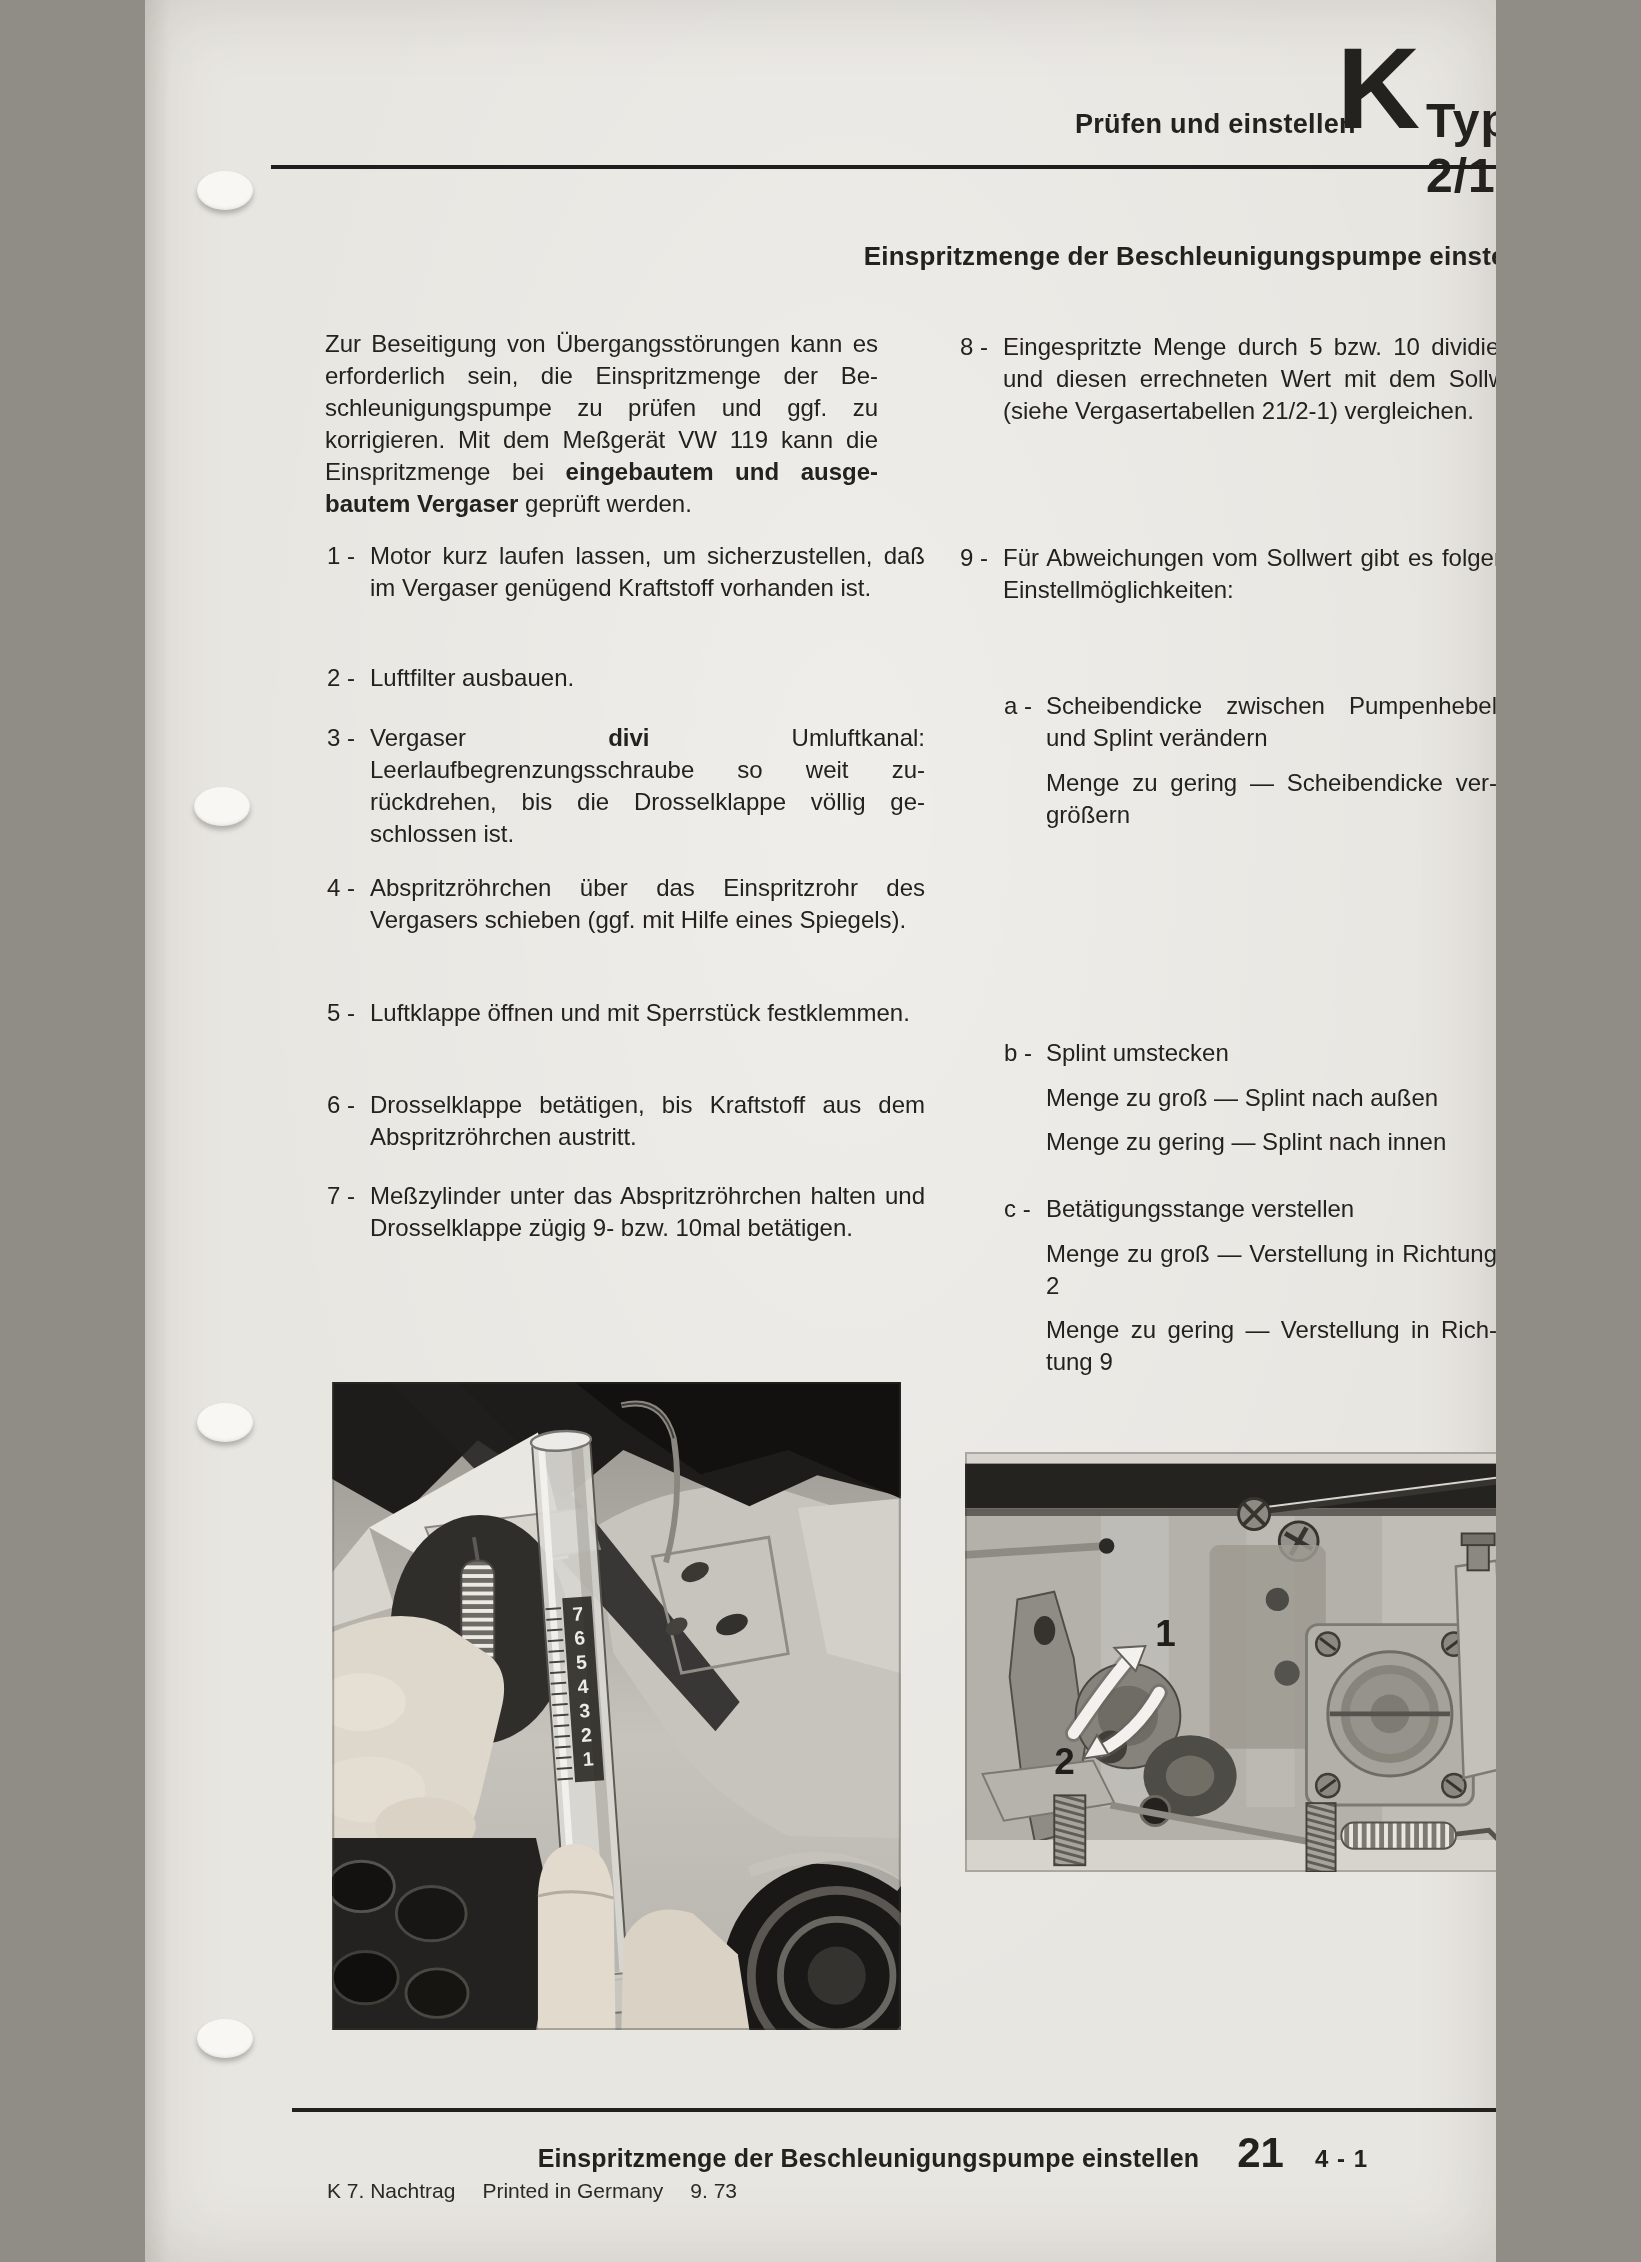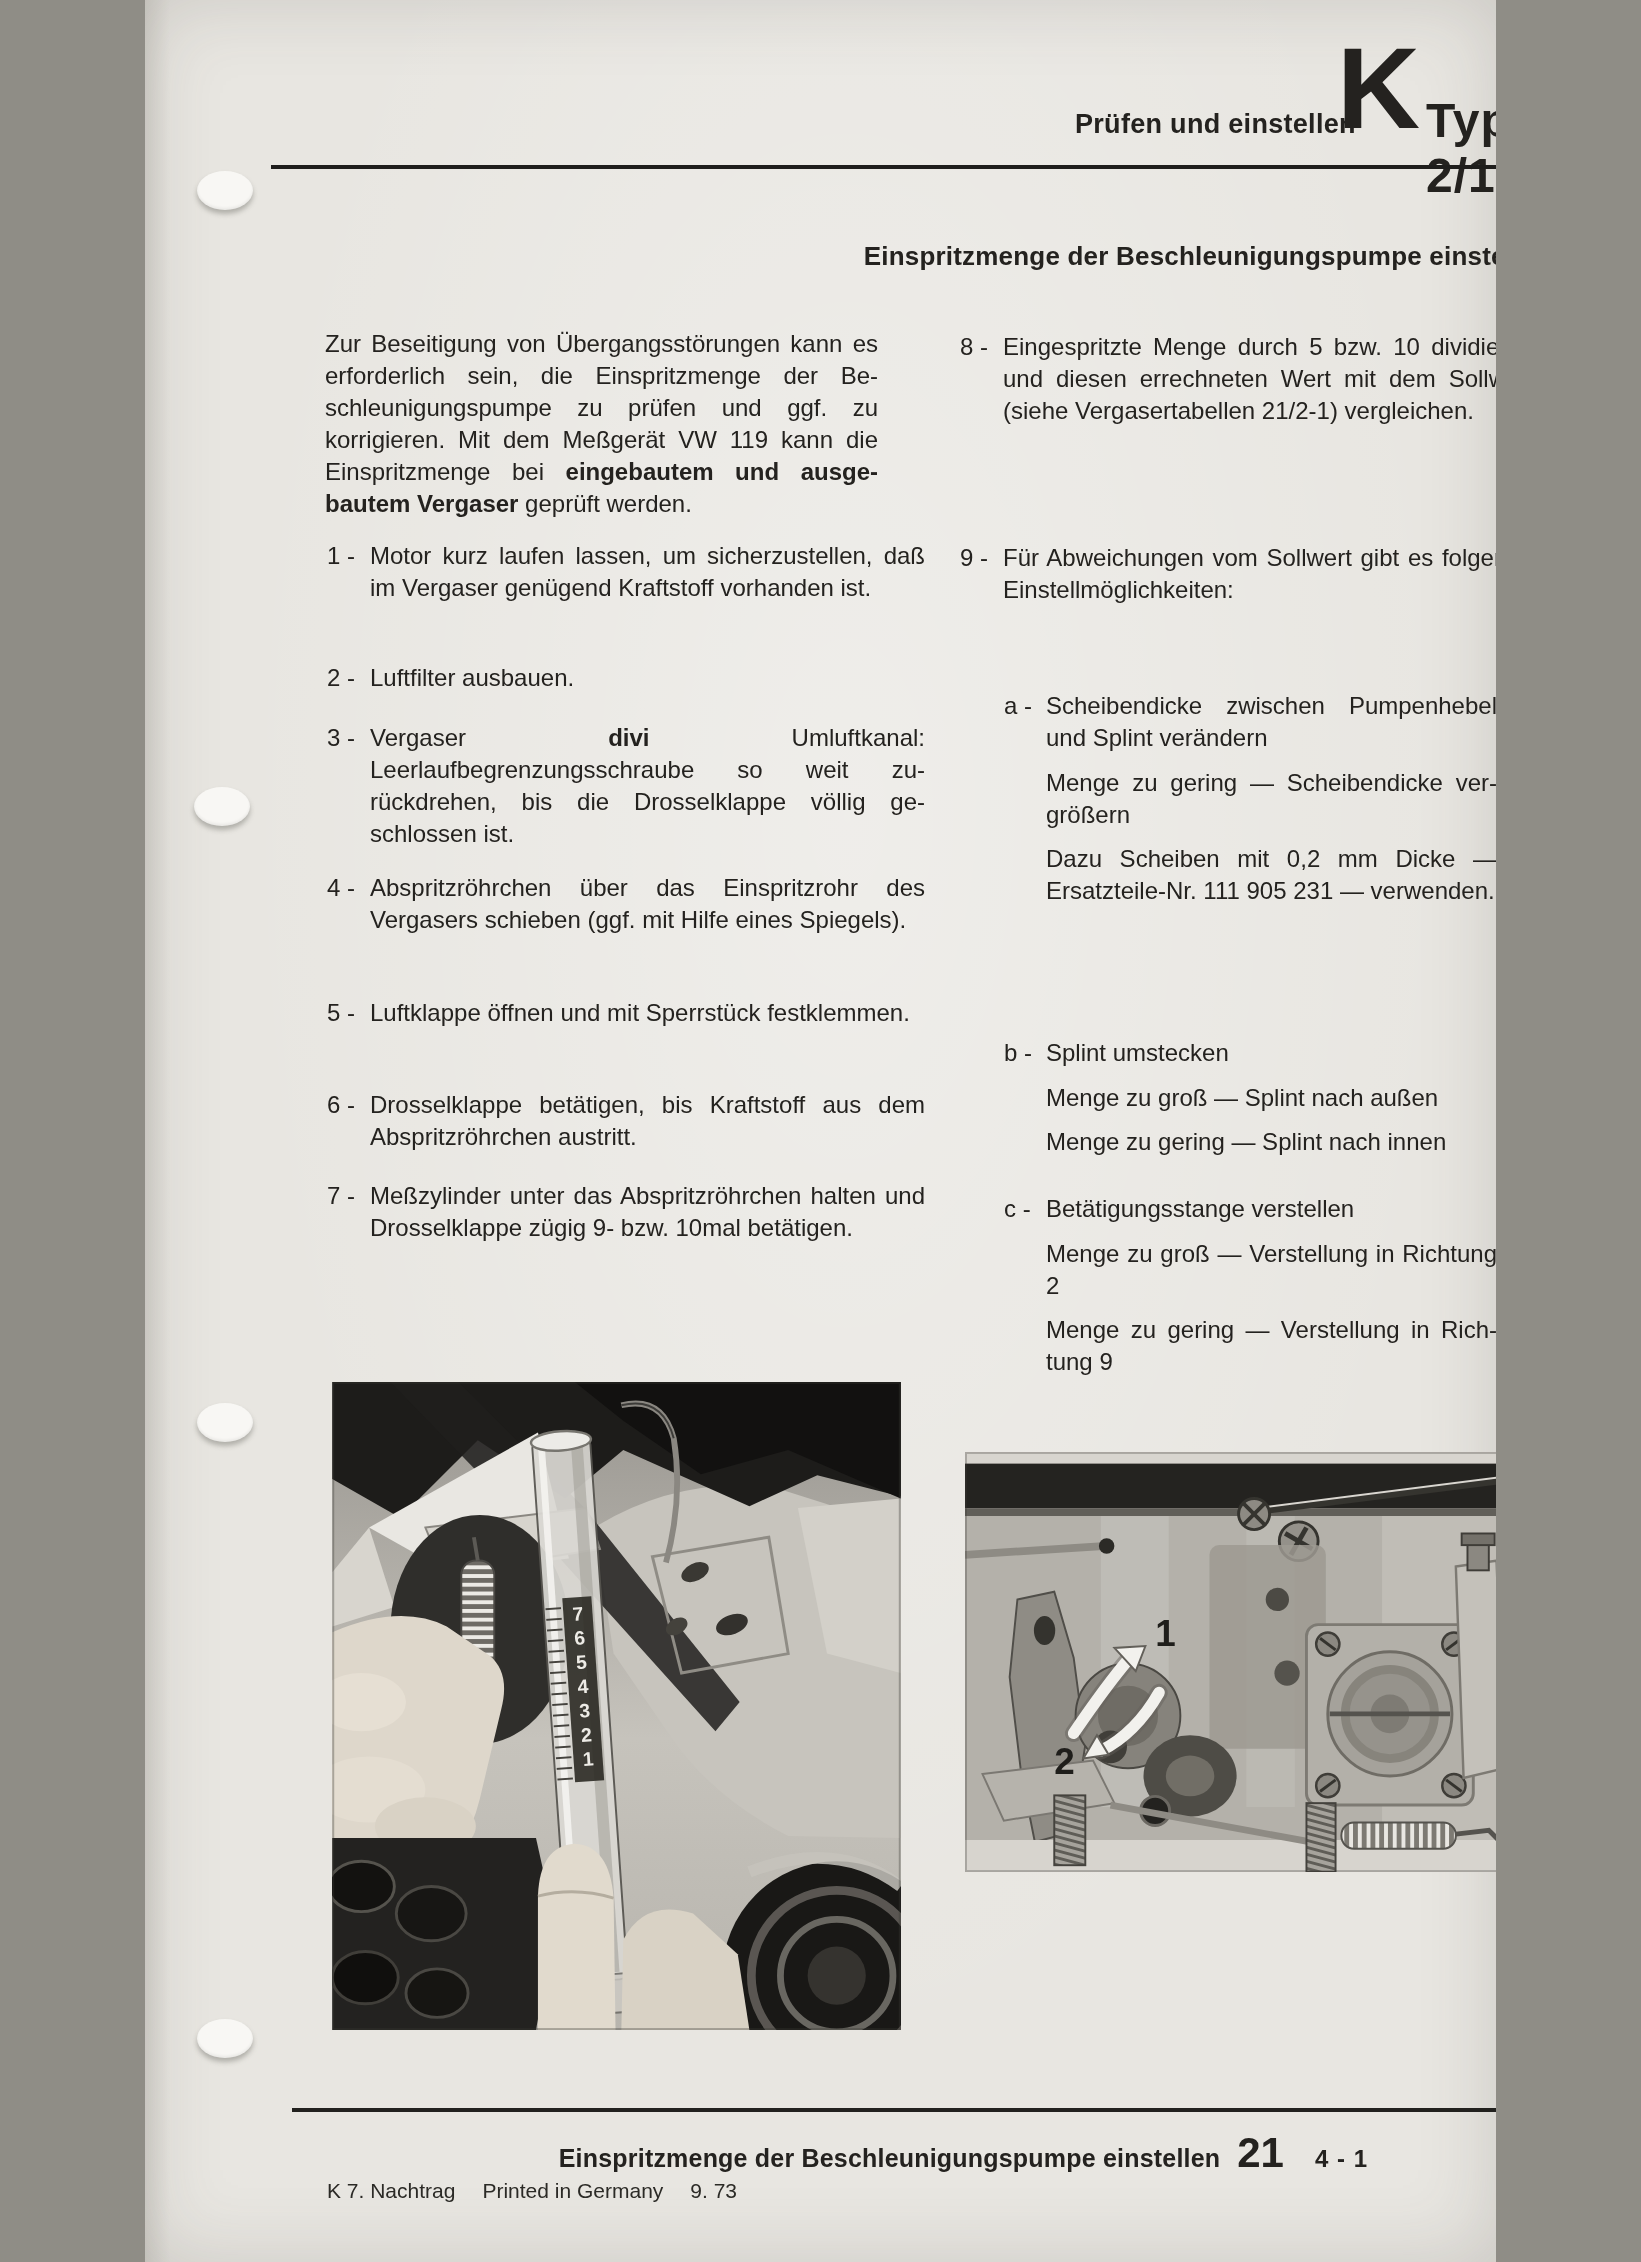--- a/index.html
+++ b/index.html
@@ -43,21 +43,21 @@
   .opt-para{margin-left:42px;margin-top:12.6px;max-width:451px;}
   .step10{left:807px;width:597px;}
   .step10 .num-cell{flex:0 0 39px;}
   .step10 .body{max-width:558px;}
   .photo{position:absolute;display:block;}
   .photo-left{left:187px;top:1382px;}
   .photo-right{left:820px;top:1452px;}
   .rule-bottom{position:absolute;left:147px;top:2108px;width:1366px;height:3.9px;background:#22211e;}
   .footer-row{position:absolute;right:128px;top:2129px;display:flex;align-items:baseline;}
   .footer-title{font-size:25px;font-weight:700;letter-spacing:0.2px;}
-  .footer-page{font-size:42px;font-weight:700;margin-left:17px;text-align:right;}
+  .footer-page{font-size:42px;font-weight:700;margin-left:38px;text-align:right;}
   .footer-sub{font-size:24px;font-weight:700;margin-left:31px;letter-spacing:1px;}
   .imprint{position:absolute;left:182px;top:2179px;font-size:21px;color:#2b2a26;display:flex;text-align:right;}
   .imprint span{margin-right:27px;}
   svg text{font-family:"Liberation Sans", sans-serif;}
 </style>
 </head>
 <body>
 
 <div class="page">
 
@@ -112,21 +112,20 @@
     <span class="num-cell">9 -</span>
     <div class="body txt">Für Abweichungen vom Sollwert gibt es folgende Einstellmöglichkeiten:</div>
   </div>
 
   <div class="option" style="top:690px">
     <div class="opt-head">
       <span class="num-cell">a -</span>
       <div class="body txt">Scheibendicke zwischen Pumpenhebel und Splint verändern</div>
     </div>
     <div class="opt-para txt">Menge zu gering — Scheibendicke ver­größern</div>
-    <div class="opt-para txt">Dazu Scheiben mit 0,2 mm Dicke — Ersatzteile-Nr. 111 905 231 — verwen­den.</div>
   </div>
   <div class="option" style="top:1037px">
     <div class="opt-head">
       <span class="num-cell">b -</span>
       <div class="body txt">Splint umstecken</div>
     </div>
     <div class="opt-para txt">Menge zu groß — Splint nach außen</div>
     <div class="opt-para txt">Menge zu gering — Splint nach innen</div>
   </div>
   <div class="option" style="top:1193px">

